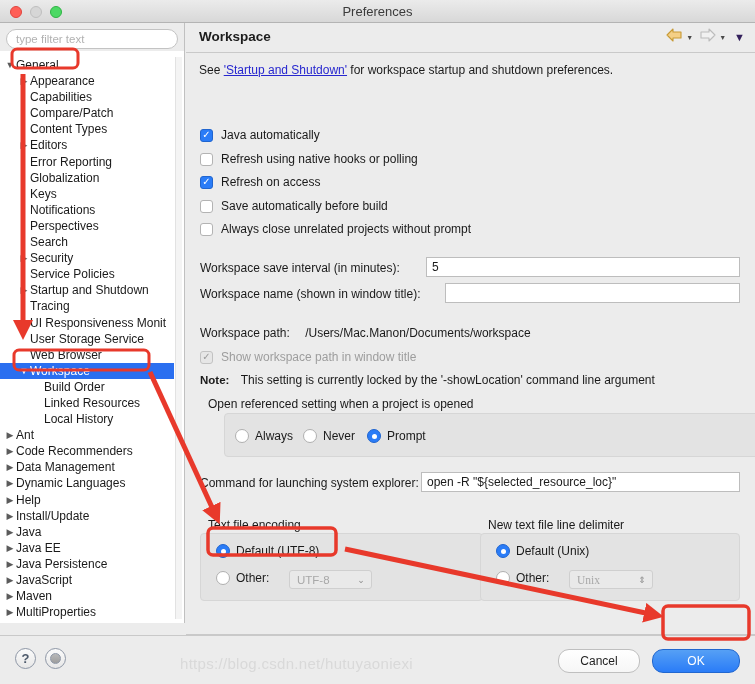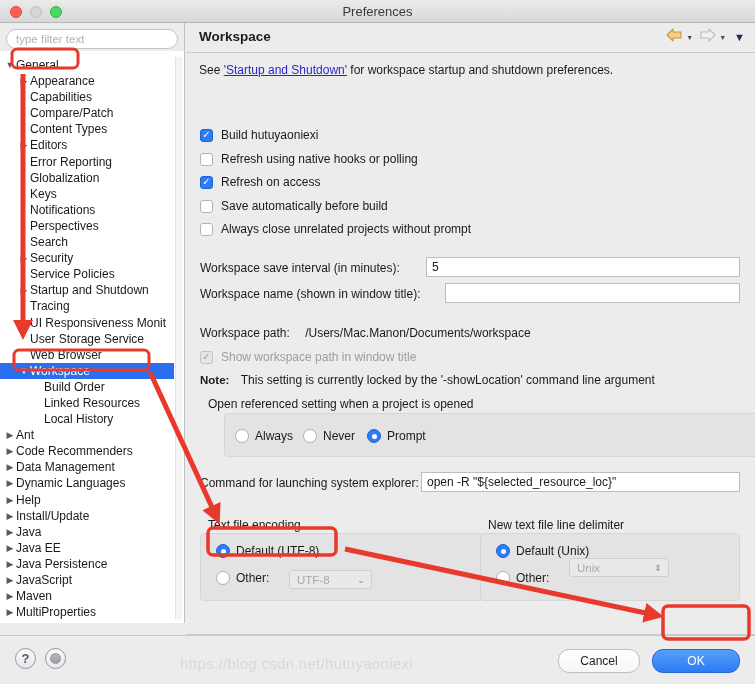--- a/index.html
+++ b/index.html
@@ -393,21 +393,21 @@
       </div>
     </div>
 
     <div class="intro-line">
       <span>See </span><a class="link" href="#">'Startup and Shutdown'</a><span> for workspace startup and shutdown preferences.</span>
     </div>
 
     <div id="checkboxes">
         <div class="check-row" style="top: 105px;">
           <span class="cb on"></span>
-          <span>Build hutuyaoniexi</span>
+          <span>Java automatically</span>
         </div>
         <div class="check-row" style="top: 129px;">
           <span class="cb"></span>
           <span>Refresh using native hooks or polling</span>
         </div>
         <div class="check-row" style="top: 152px;">
           <span class="cb on"></span>
           <span>Refresh on access</span>
         </div>
         <div class="check-row" style="top: 176px;">
@@ -487,21 +487,21 @@
     <div class="group-title" style="left:302px; top:495px;">New text file line delimiter</div>
     <div class="group" style="left:294px; top:510px; width:260px; height:68px;">
       <div class="radio-row" style="left:15px; top:10px;">
         <span class="rb on"></span>
         <span>Default (Unix)</span>
       </div>
       <div class="radio-row" style="left:15px; top:37px;">
         <span class="rb"></span>
         <span>Other:</span>
       </div>
-      <div class="combo" style="position:absolute; left:88px; top:24px; width:100px;">
+      <div class="combo" style="position:absolute; left:88px; top:36px; width:84px;font-family:Liberation Serif, serif;">
         <span>Unix</span>
         <span class="arrow-box">⇕</span>
       </div>
     </div>
 
     <button class="btn" style="left:354px; top:612px; width:125px; height:23px;">Restore Defaults</button>
     <button class="btn" style="left:483px; top:612px; width:71px; height:23px;">Apply</button>
   </div>
 
   <div class="sep-line" style="top:634px;"></div>

